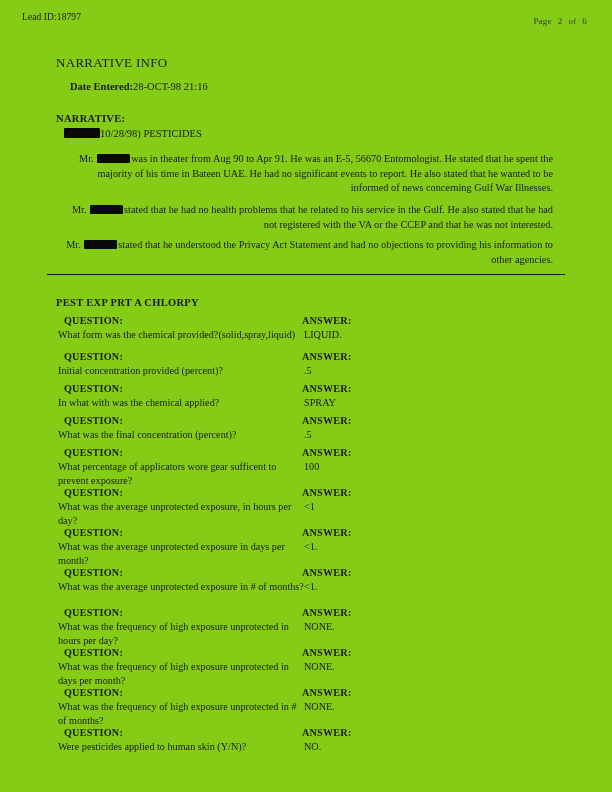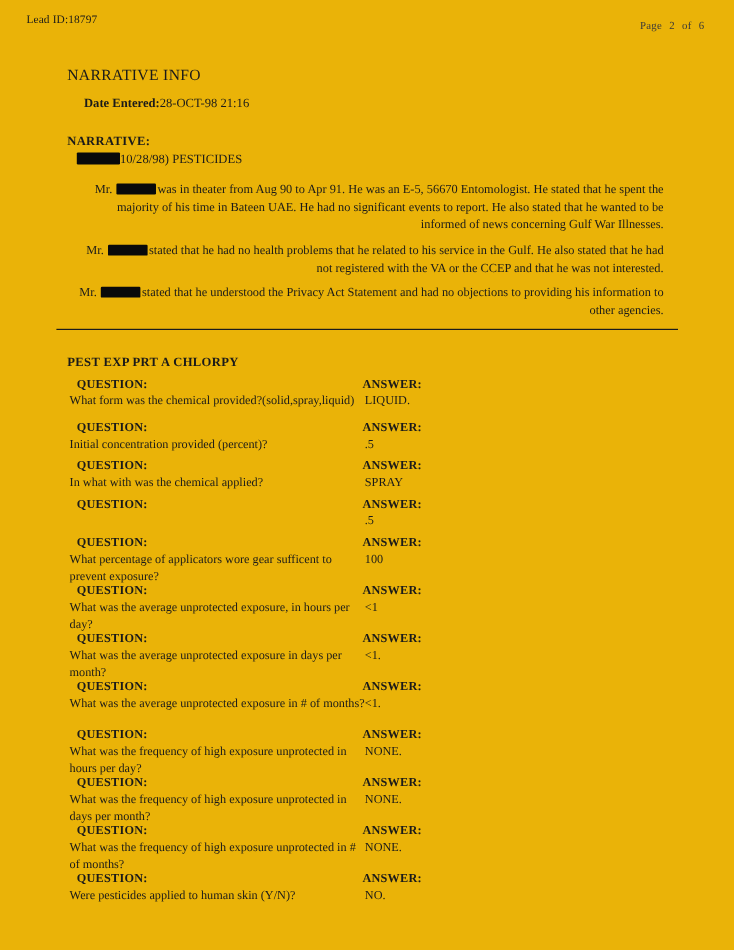--- a/index.html
+++ b/index.html
@@ -13,21 +13,21 @@
     height: 792px;
     position: relative;
     font-family: "Liberation Serif", "DejaVu Serif", serif;
     color: #1a1a1a;
     overflow: hidden;
   }
 
   .page {
     position: absolute;
     inset: 0;
-    background: #eab308;
+    background: #84cc16;
   }
 
   
   .page-header {
     position: absolute;
     top: 12px;
     left: 0;
     right: 0;
     height: 18px;
   }
@@ -237,20 +237,21 @@
             <div class="qa-val">In what with was the chemical applied?</div>
           </div>
           <div class="qa-right">
             <div class="qa-key">ANSWER:</div>
             <div class="qa-val">SPRAY</div>
           </div>
         </div>
         <div class="qa-row" style="height: 30px;">
           <div class="qa-left">
             <div class="qa-key">QUESTION:</div>
+            <div class="qa-val">What was the final concentration (percent)?</div>
           </div>
           <div class="qa-right">
             <div class="qa-key">ANSWER:</div>
             <div class="qa-val">.5</div>
           </div>
         </div>
         <div class="qa-row" style="height: 38px;">
           <div class="qa-left">
             <div class="qa-key">QUESTION:</div>
             <div class="qa-val">What percentage of applicators wore gear sufficent to prevent exposure?</div>

